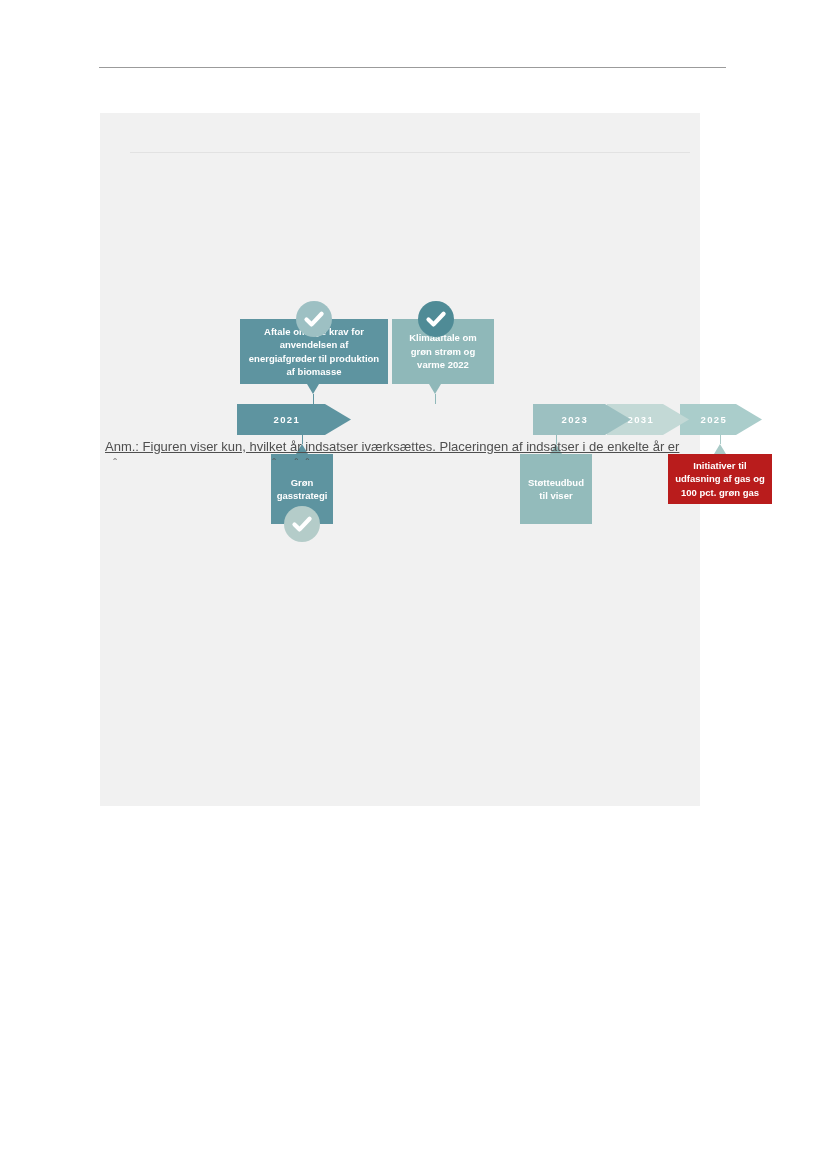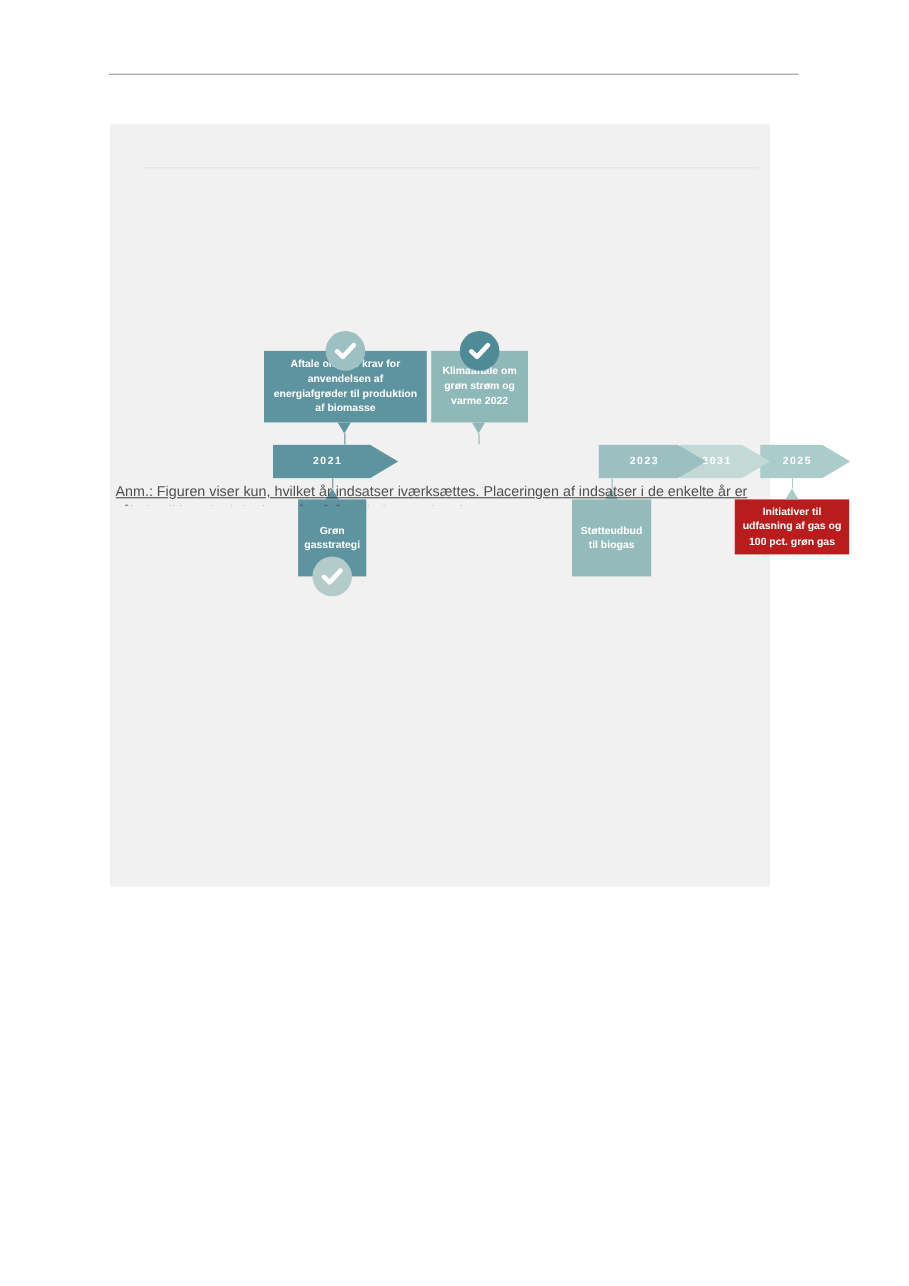--- a/index.html
+++ b/index.html
@@ -67,21 +67,20 @@
     top: 0;
     height: 31px;
     color: #ffffff;
     font-size: 9.5px;
     font-weight: bold;
     letter-spacing: 1.4px;
     display: flex;
     align-items: center;
     justify-content: center;
     box-sizing: border-box;
-    margin-left: 11px;
   }
   .seg .seg-label { pointer-events: none; }
 
   
   .ev-box {
     position: absolute;
     box-sizing: border-box;
     color: #ffffff;
     display: flex;
     align-items: center;
@@ -172,42 +171,42 @@
       <div class="ev-box" style="left: 140px; top: 206px; width: 148px; height: 65px; background: rgb(94, 148, 160);">
         <span class="ev-text">Aftale om nye krav for anvendelsen af energiafgrøder til produktion af biomasse</span>
       </div>
       <div class="pointer down" style="left: 207px; top: 271px; border-top: 10px solid rgb(94, 148, 160);"></div>
       <div class="stem" style="left: 213px; background: rgb(94, 148, 160); top: 281px; height: 10px;"></div>
       <div class="check-badge" style="left: 196px; top: 188px; width: 36px; height: 36px; background: rgb(157, 192, 195);">
         <svg width="36" height="36" viewBox="0 0 36 36" aria-hidden="true">
           <path d="M10.5 18.4 L15.6 23.4 L25.6 12.8" fill="none" stroke="#ffffff" stroke-width="4.2" stroke-linecap="round" stroke-linejoin="round"></path>
         </svg>
       </div>
-      <div class="ev-box" style="left: 292px; top: 206px; width: 88px; height: 65px; background: rgb(143, 184, 185);">
+      <div class="ev-box" style="left: 292px; top: 206px; width: 102px; height: 65px; background: rgb(143, 184, 185);">
         <span class="ev-text">Klimaaftale om grøn strøm og varme 2022</span>
       </div>
       <div class="pointer down" style="left: 329px; top: 271px; border-top: 10px solid rgb(143, 184, 185);"></div>
       <div class="stem" style="left: 335px; background: rgb(143, 184, 185); top: 281px; height: 10px;"></div>
       <div class="check-badge" style="left: 318px; top: 188px; width: 36px; height: 36px; background: rgb(79, 139, 150);">
         <svg width="36" height="36" viewBox="0 0 36 36" aria-hidden="true">
           <path d="M10.5 18.4 L15.6 23.4 L25.6 12.8" fill="none" stroke="#ffffff" stroke-width="4.2" stroke-linecap="round" stroke-linejoin="round"></path>
         </svg>
       </div>
       <div class="ev-box" style="left: 171px; top: 341px; width: 62px; height: 70px; background: rgb(94, 148, 160);">
         <span class="ev-text">Grøn gasstrategi</span>
       </div>
       <div class="pointer up" style="left: 196px; top: 331px; border-bottom: 10px solid rgb(94, 148, 160);"></div>
       <div class="stem" style="left: 202px; background: rgb(94, 148, 160); top: 322px; height: 9px;"></div>
       <div class="check-badge" style="left: 184px; top: 393px; width: 36px; height: 36px; background: rgb(180, 204, 201);">
         <svg width="36" height="36" viewBox="0 0 36 36" aria-hidden="true">
           <path d="M10.5 18.4 L15.6 23.4 L25.6 12.8" fill="none" stroke="#ffffff" stroke-width="4.2" stroke-linecap="round" stroke-linejoin="round"></path>
         </svg>
       </div>
       <div class="ev-box" style="left: 420px; top: 341px; width: 72px; height: 70px; background: rgb(147, 187, 187);">
-        <span class="ev-text">Støtteudbud til biogas</span>
+        <span class="ev-text">Støtteudbud til viser</span>
       </div>
       <div class="pointer up" style="left: 450px; top: 331px; border-bottom: 10px solid rgb(147, 187, 187);"></div>
       <div class="stem" style="left: 456px; background: rgb(147, 187, 187); top: 322px; height: 9px;"></div>
       <div class="ev-box" style="left: 568px; top: 341px; width: 104px; height: 50px; background: #b91c1c;">
         <span class="ev-text">Initiativer til udfasning af gas og 100 pct. grøn gas</span>
       </div>
       <div class="pointer up" style="left: 614px; top: 331px; border-bottom: 10px solid rgb(169, 202, 199);"></div>
       <div class="stem" style="left: 620px; background: rgb(169, 202, 199); top: 322px; height: 9px;"></div>
     </div>
 

